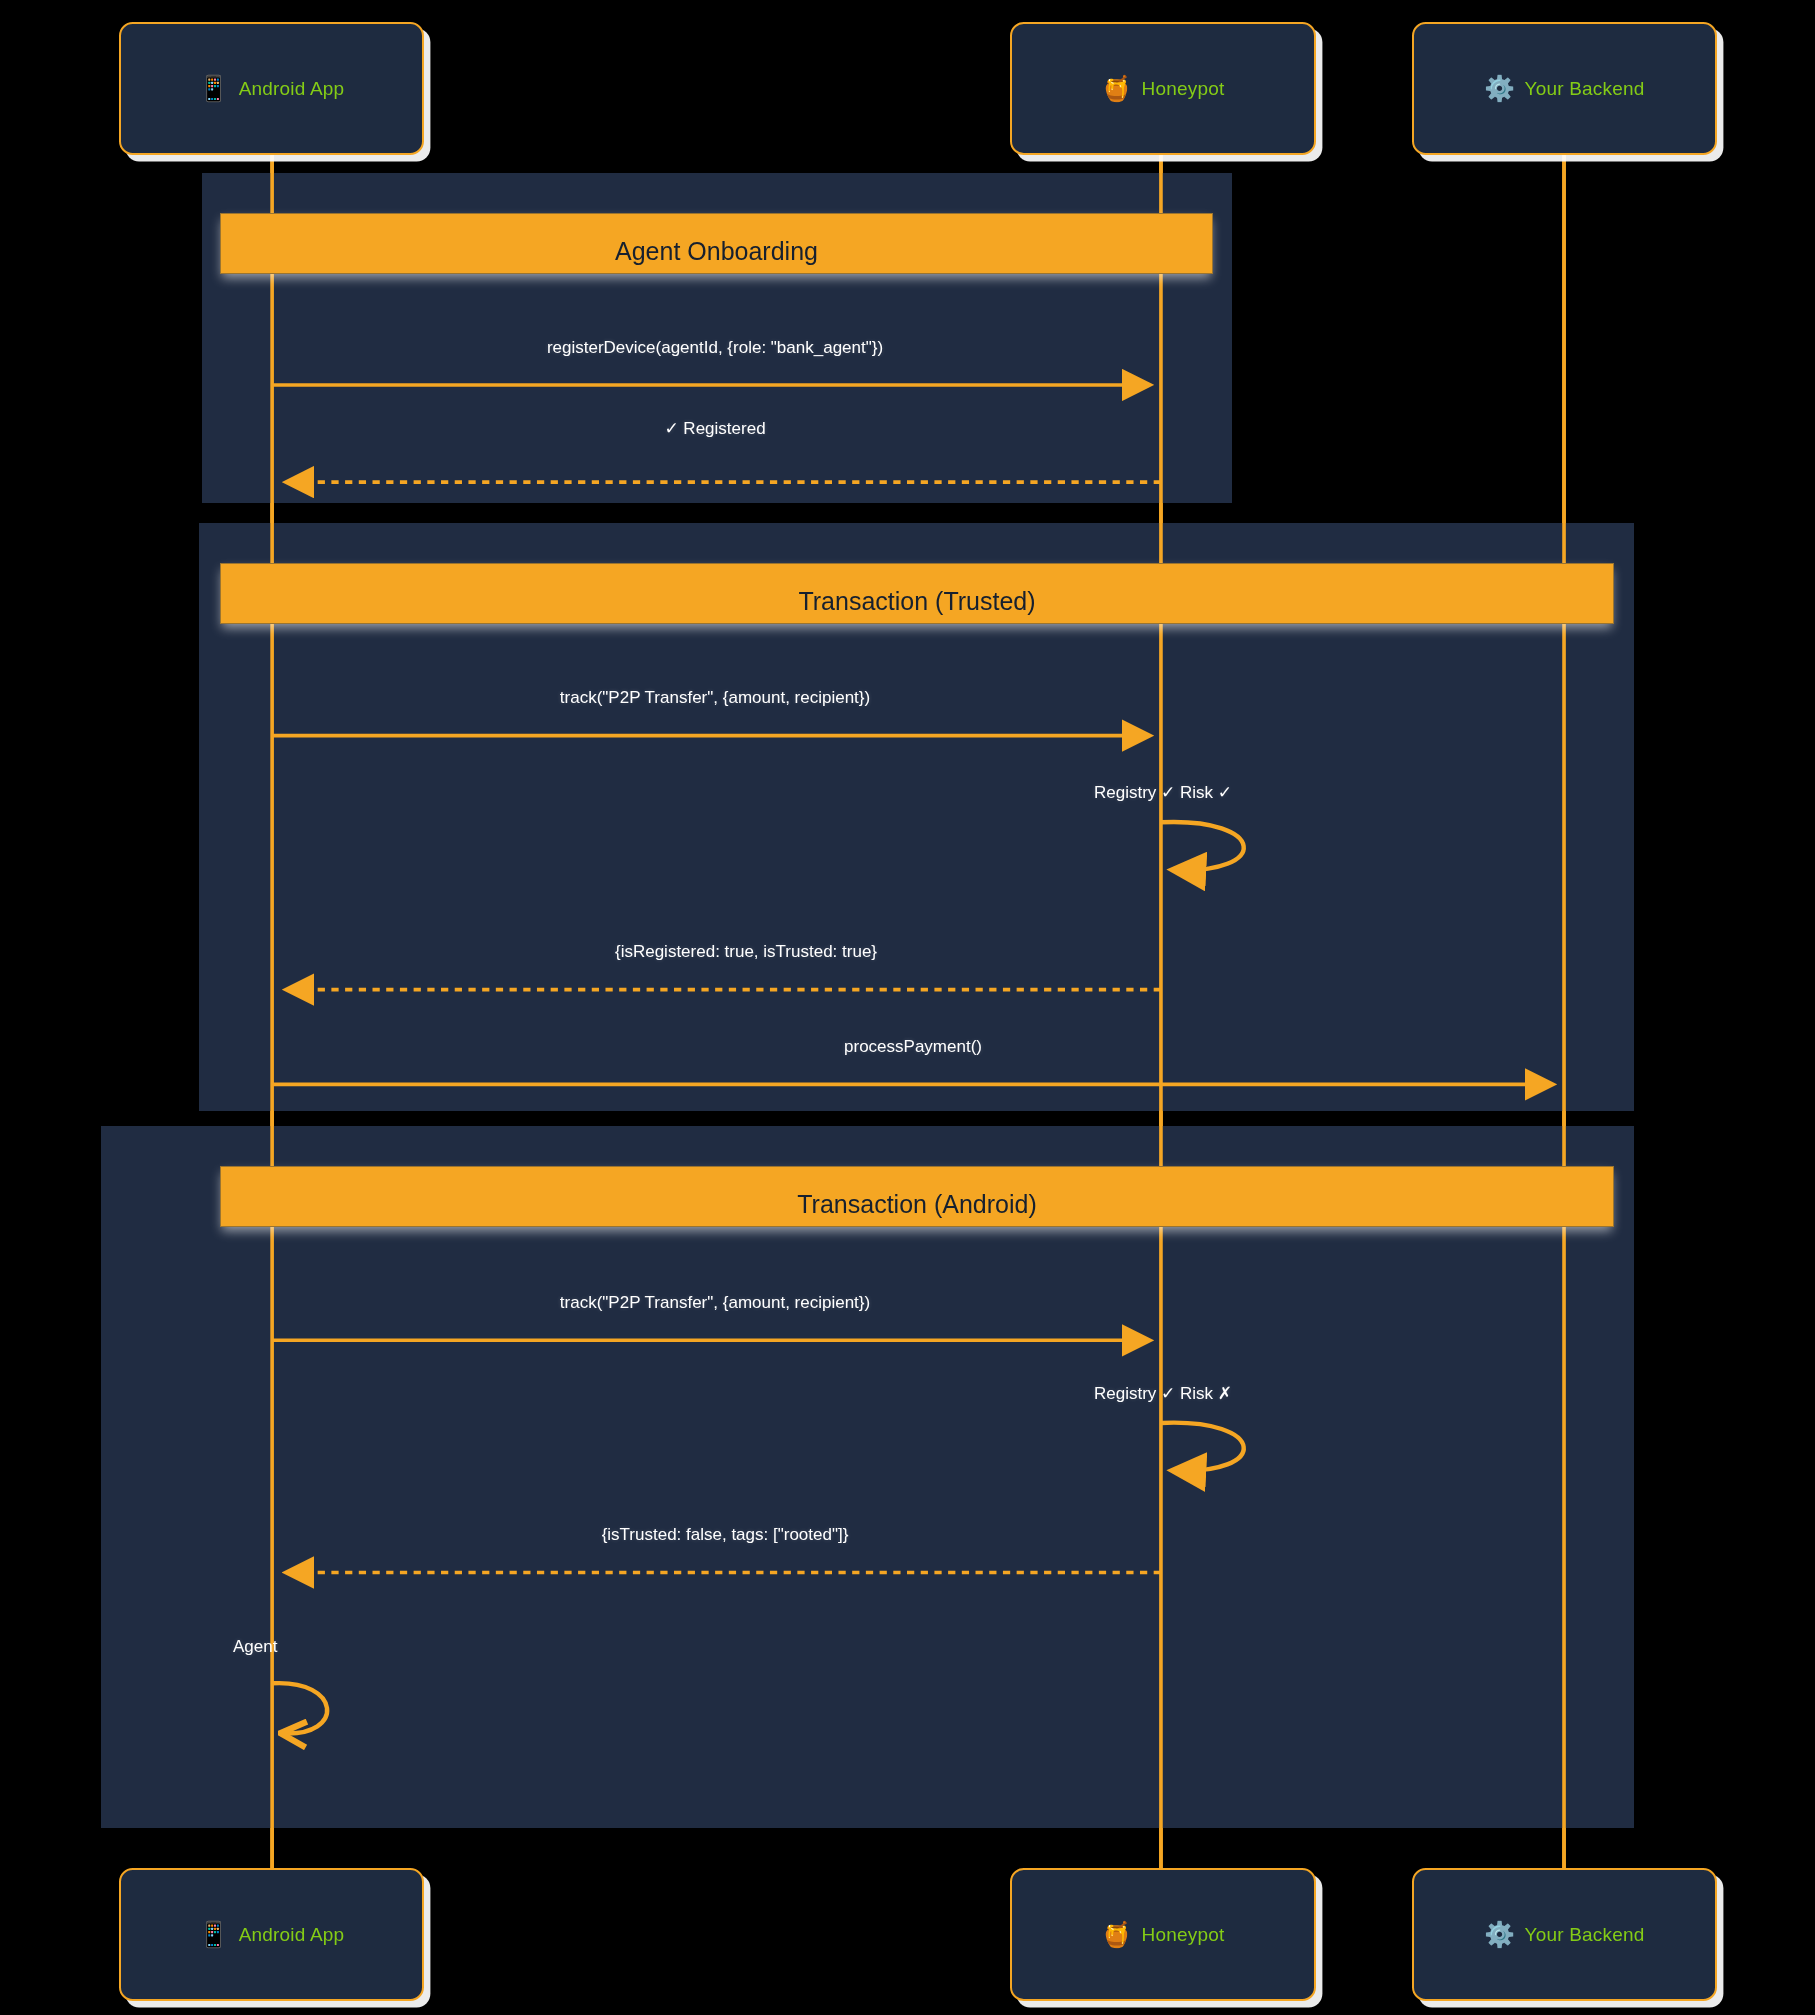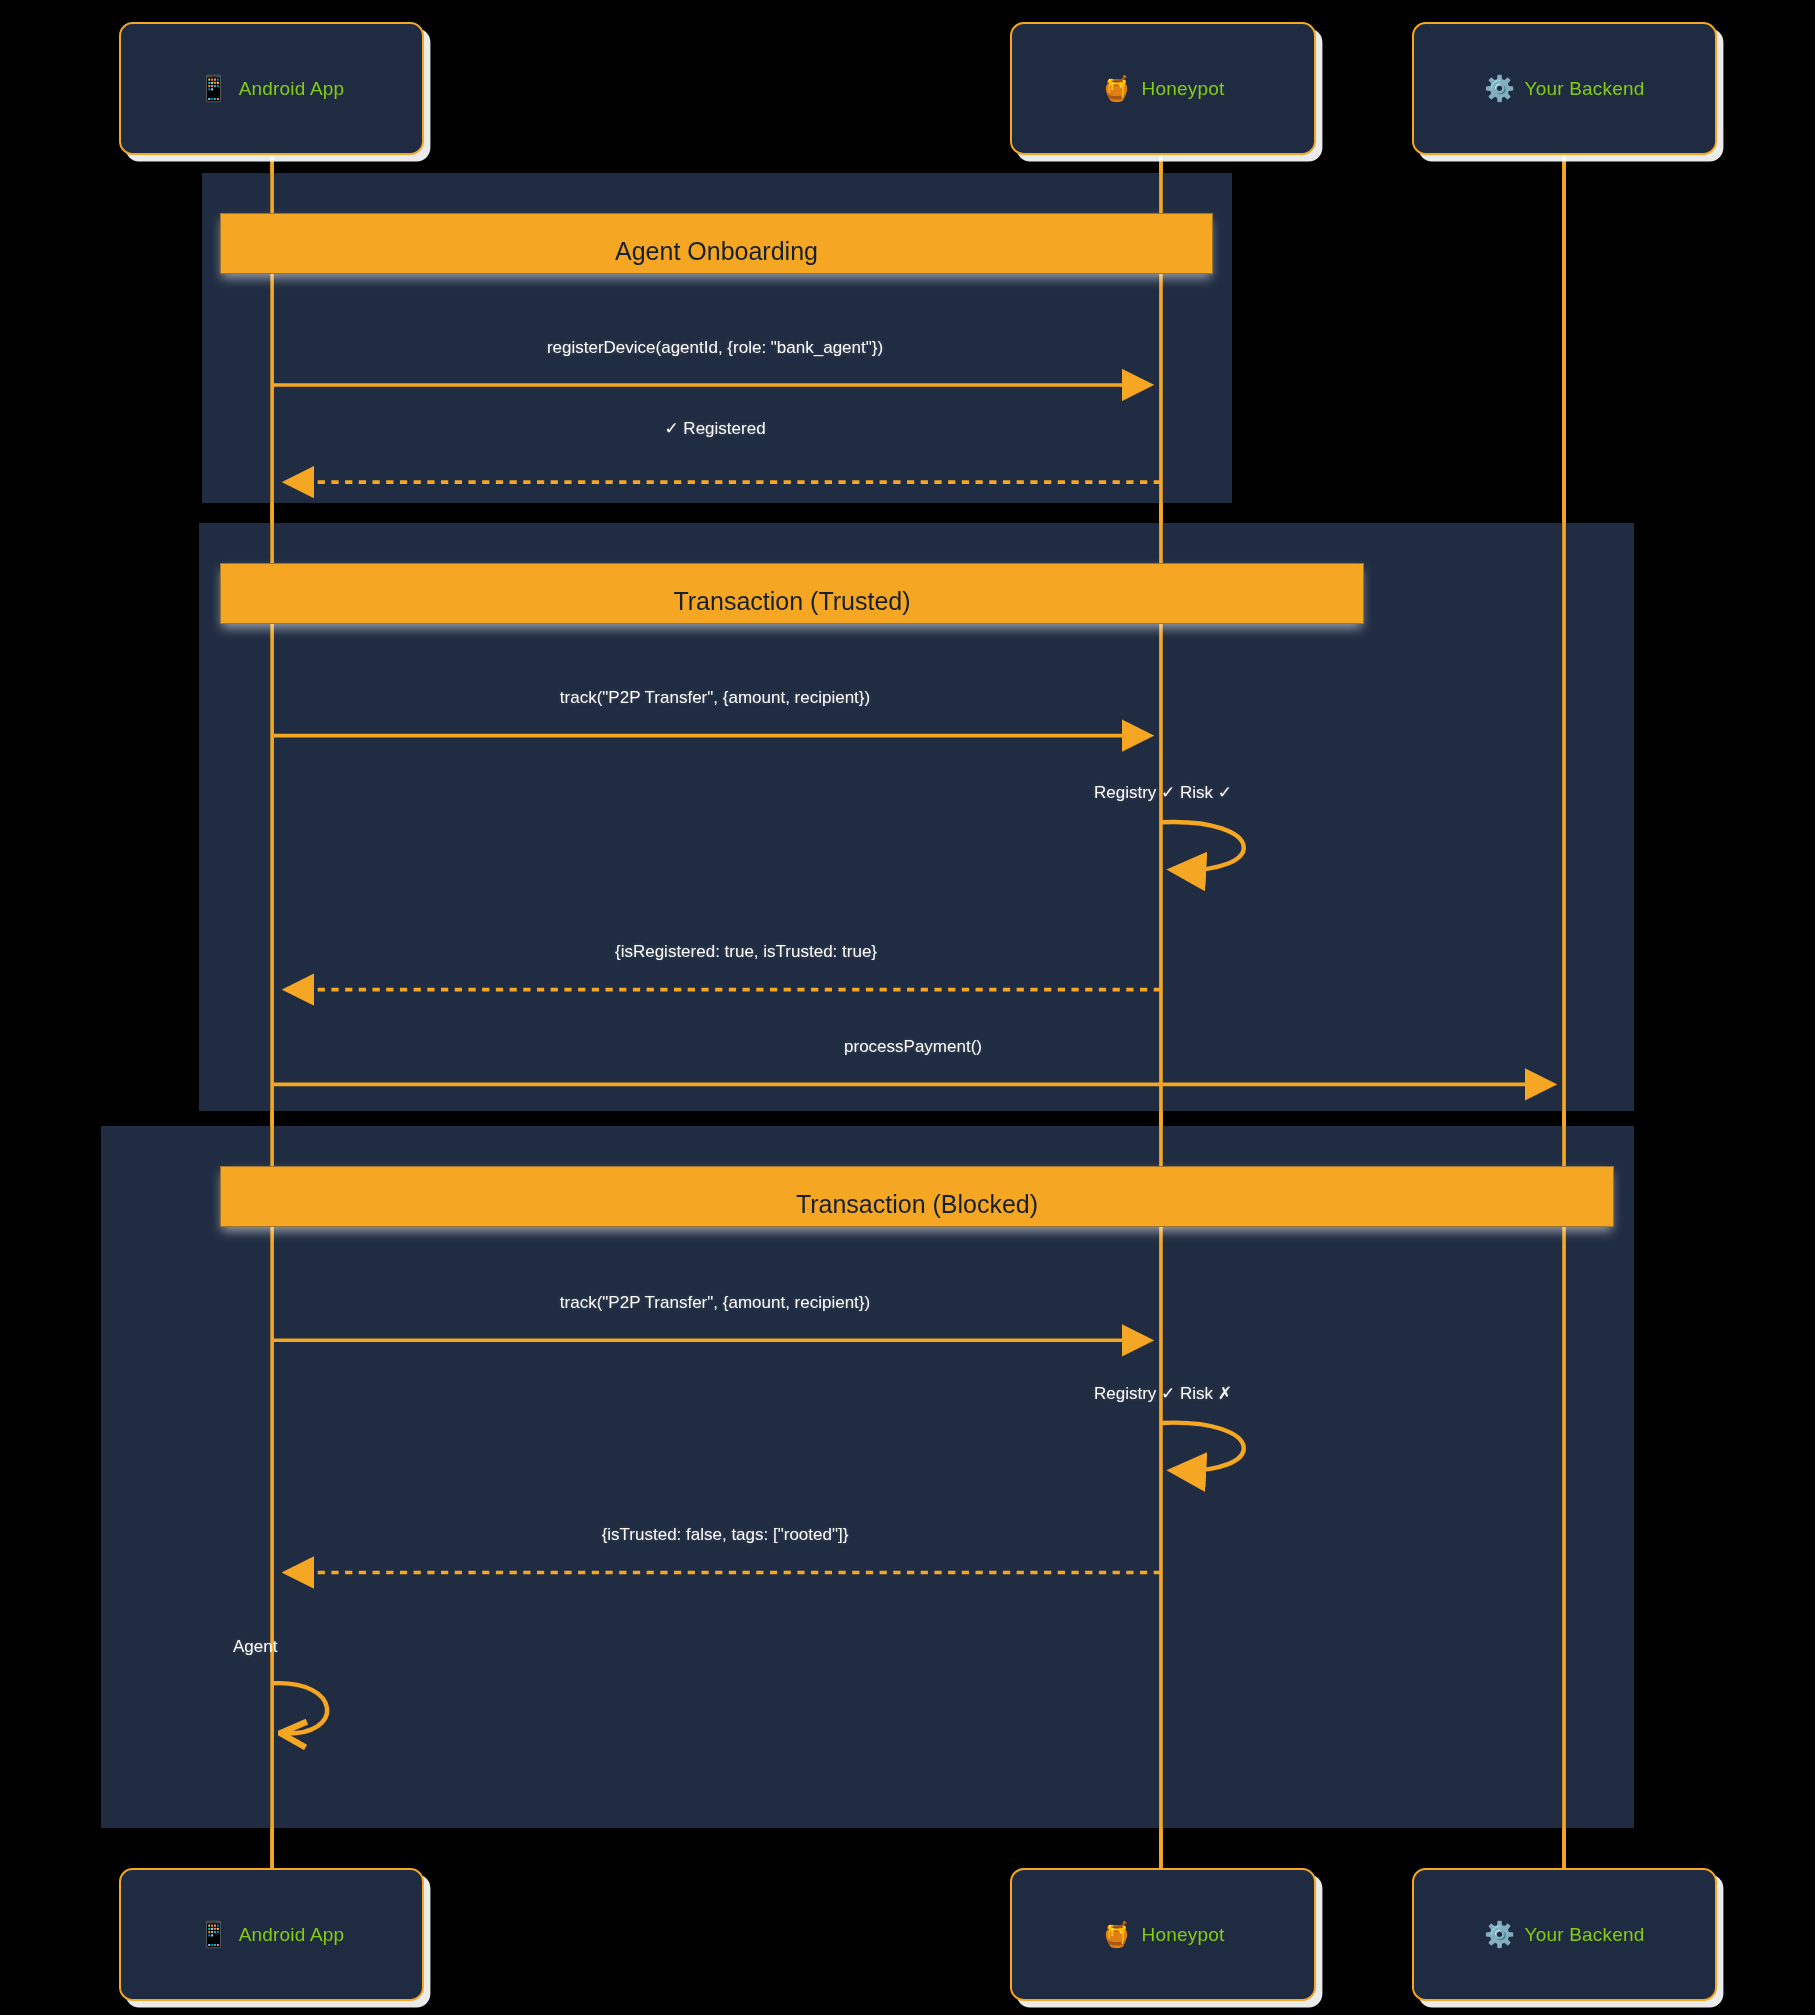--- a/index.html
+++ b/index.html
@@ -147,26 +147,26 @@
   <svg id="svg-layer" style="z-index:2;" viewBox="0 0 4505 5175" xmlns="http://www.w3.org/2000/svg">
     <line x1="675" y1="385" x2="675" y2="4660" stroke="#f5a623" stroke-width="9"></line>
     <line x1="2880" y1="385" x2="2880" y2="4660" stroke="#f5a623" stroke-width="9"></line>
     <line x1="3880" y1="385" x2="3880" y2="4660" stroke="#f5a623" stroke-width="9"></line>
   </svg>
 
   <div class="block-header" style="left:220px; top:213px; width:993px; height:61px; z-index:6;">
     <span class="block-header-label">Agent Onboarding</span>
   </div>
 
-  <div class="block-header" style="left:220px; top:563px; width:1144px; height:61px; z-index:6;">
+  <div class="block-header" style="left:220px; top:563px; width:1394px; height:61px; z-index:6;">
     <span class="block-header-label">Transaction (Trusted)</span>
   </div>
 
   <div class="block-header" style="left:220px; top:1166px; width:1394px; height:61px; z-index:6;">
-    <span class="block-header-label">Transaction (Blocked)</span>
+    <span class="block-header-label">Transaction (Android)</span>
   </div>
 
   <svg style="position:absolute;top:0;left:0;width:1816px;height:2086px;z-index:7;" viewBox="0 0 4505 5175" xmlns="http://www.w3.org/2000/svg">
     <defs>
       <marker id="ah1" viewBox="0 0 12 12" refX="10" refY="6" markerWidth="9" markerHeight="9" orient="auto-start-reverse">
         <path d="M 0 0 L 12 6 L 0 12 z" fill="#f5a623"></path>
       </marker>
       <marker id="ah2" viewBox="0 0 12 12" refX="10" refY="6" markerWidth="7" markerHeight="7" orient="auto-start-reverse">
         <path d="M 1 1 L 11 6 L 1 11" fill="none" stroke="#f5a623" stroke-width="2.4"></path>
       </marker>

